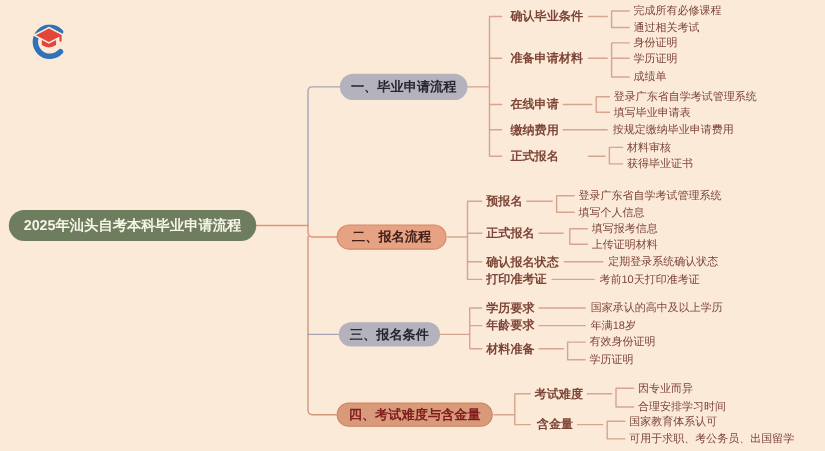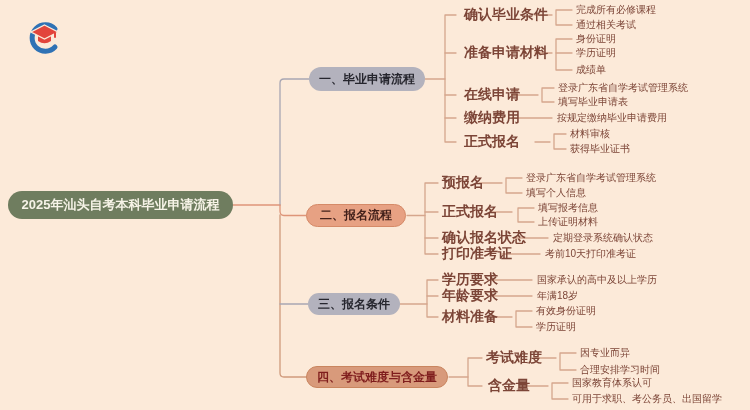--- a/index.html
+++ b/index.html
@@ -24,21 +24,21 @@
   .b-salmon{background:#e7a183;color:#42201a;border:1px solid #d58a68;}
   .b-tan{background:#d89a7b;color:#7f1d1d;border:1px solid #c9855f;}
   .branch{font-size:12px;border-radius:12px;}
   .b1{left:309px;top:67px;width:116px;height:24px;}
   .b2{left:306px;top:204px;width:100px;height:23px;}
   .b3{left:308px;top:293px;width:92px;height:22px;}
   .b4{left:306px;top:366px;width:142px;height:22px;}
 
   .sub,.leaf{position:absolute;white-space:nowrap;transform:translateY(-50%);
              color:#7c4537;}
-  .sub{font-size:14px;font-weight:700;}
+  .sub{font-size:11px;font-weight:700;}
   .leaf{font-size:10px;font-weight:400;}
 </style>
 </head>
 <body>
 
 <div class="stage">
 
   <svg class="wires" width="750" height="410" viewBox="0 0 750 410">
     <g fill="none" stroke-width="1.3" stroke-linecap="round" stroke-linejoin="round">
 

